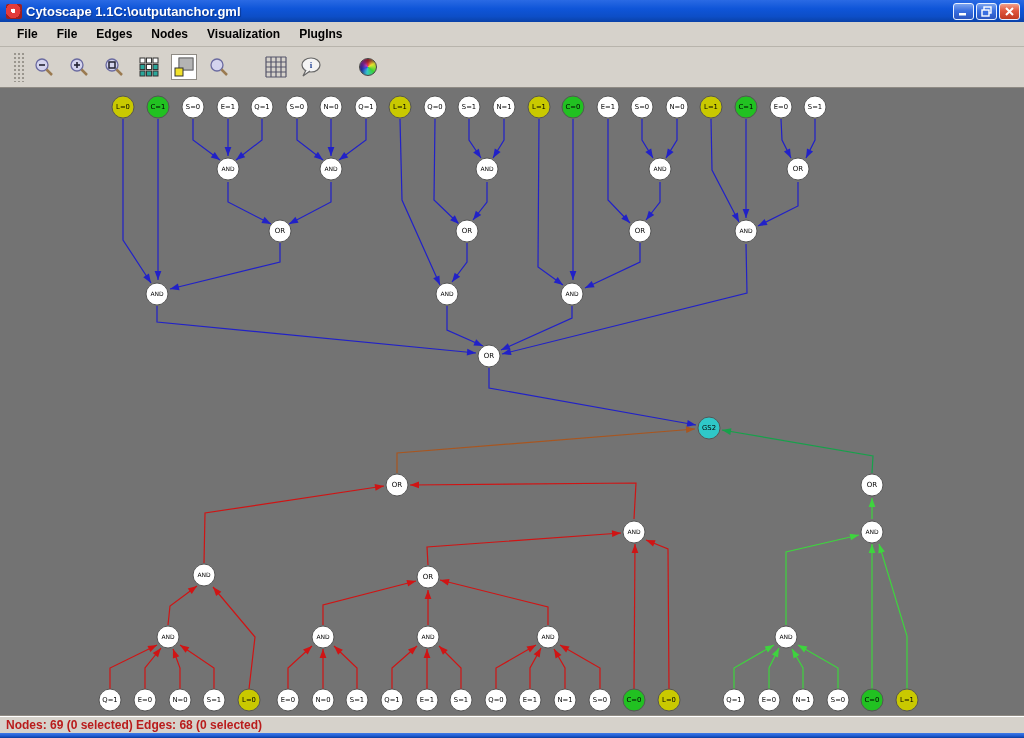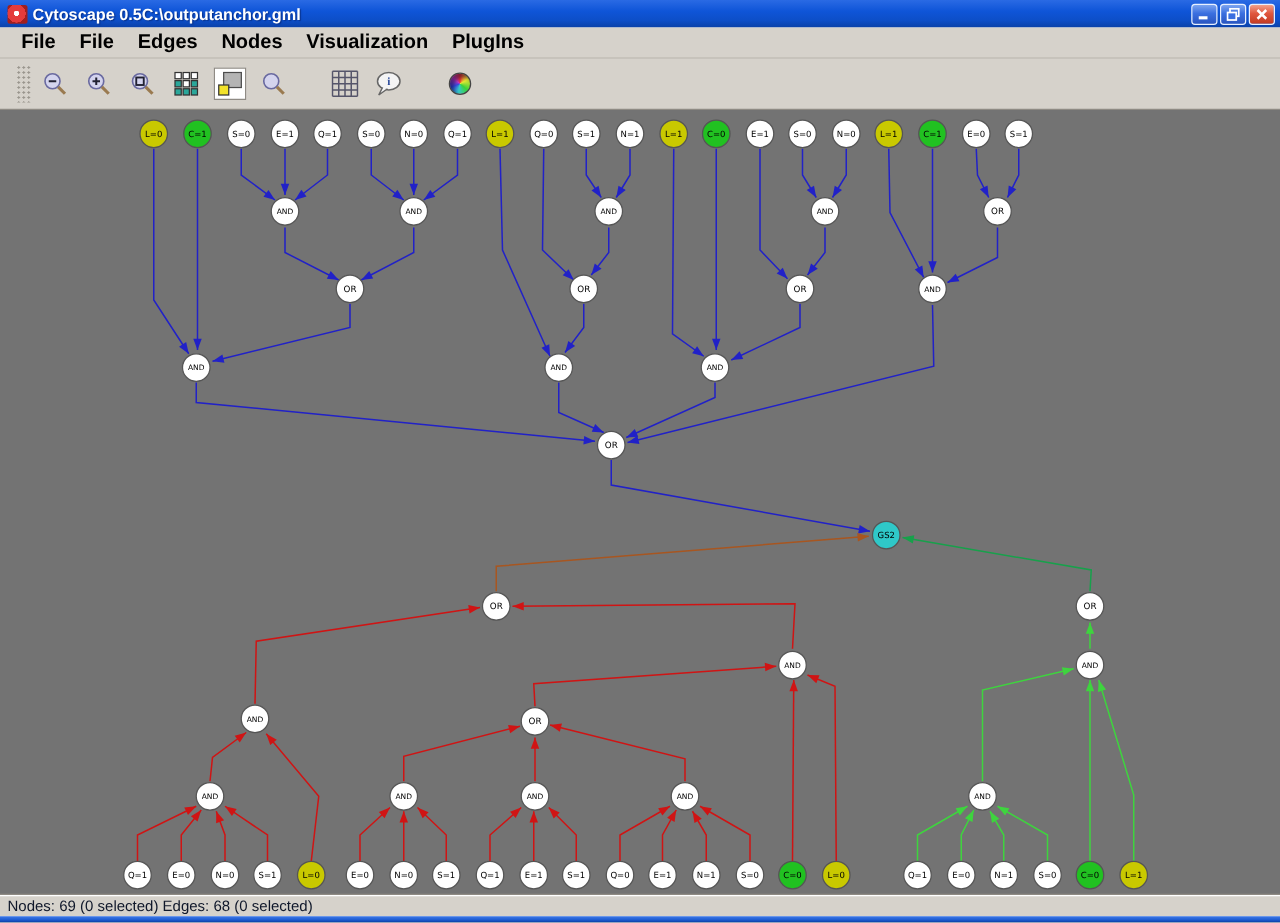--- a/index.html
+++ b/index.html
@@ -17,21 +17,21 @@
   .winbtns { margin-left:auto; display:flex; gap:2px; }
   .winbtn { width:21px; height:17px; border-radius:3px; border:1px solid #e8f0ff;
     background:linear-gradient(180deg,#7ca4ef 0%,#3a6fe0 45%,#2a55c0 100%);
     display:flex; align-items:center; justify-content:center; }
   .winbtn.close { background:linear-gradient(180deg,#f2a08a 0%,#e0573e 45%,#c23a22 100%); }
   .winbtn svg { display:block; }
 
   
   .menubar { position:absolute; top:22px; left:0; width:1024px; height:25px; background:#d6d2cb;
     display:flex; align-items:center; padding-left:8px; border-bottom:1px solid #b8b4ac; }
-  .menu-item { font-size:16px; font-weight:bold; color:#000; padding:3px 10px 3px 9px; }
+  .menu-item { font-size:12px; font-weight:bold; color:#000; padding:3px 10px 3px 9px; }
 
   
   .toolbar { position:absolute; top:47px; left:0; width:1024px; height:41px; background:#d6d2cb;
     border-bottom:1px solid #8f8b84; display:flex; align-items:center; }
   .grip { width:12px; height:30px; margin-left:13px; margin-right:6px;
     background-image:radial-gradient(#9a968e 34%, transparent 36%); background-size:4px 4px; }
   .tbtn { width:26px; height:26px; margin-right:9px; display:flex; align-items:center; justify-content:center; background:transparent; border:none; }
   .tbtn.selected { background:#ffffff; border:1px solid #8f8b84; }
   .tbtn.gap { margin-left:22px; }
   .wheel { width:18px; height:18px; border-radius:50%;
@@ -43,32 +43,32 @@
   .combo-arrow { margin-left:auto; width:0; height:0; border-left:6px solid transparent; border-right:6px solid transparent; border-top:7px solid #111; }
 
   
   .canvas { position:absolute; top:88px; left:0; width:1024px; height:628px; background:#737373; }
   .canvas svg { display:block; }
   .canvas text { font-family:"DejaVu Sans", sans-serif; fill:#000; text-anchor:middle; pointer-events:none; }
 
   
   .statusbar { position:absolute; top:716px; left:0; width:1024px; height:17px; background:#d6d2cb;
     border-top:1px solid #ffffff; box-shadow:0 -1px 0 #8f8b84; display:flex; align-items:center; padding-left:6px; }
-  .status-text { font-size:12px; font-weight:normal; color:#0f172a; }
+  .status-text { font-size:12px; font-weight:bold; color:#b91c1c; }
   .bottom-border { position:absolute; top:733px; left:0; width:1024px; height:5px;
     background:linear-gradient(180deg,#3f7ae8 0%,#1c5ad0 60%,#0a3c9c 100%); }
 </style>
 </head>
 <body>
 
 <div class="window">
 
   <div class="titlebar">
     <div class="app-icon"></div>
-    <span class="title-text">Cytoscape 0.5</span>
+    <span class="title-text">Cytoscape 1.1</span>
     <span class="title-text title-file">C:\outputanchor.gml</span>
     <div class="winbtns">
       <div class="winbtn">
         <svg width="11" height="11" viewBox="0 0 11 11">
             <rect x="1" y="7" width="7" height="2.5" fill="#fff"></rect>
           </svg>
       </div>
       <div class="winbtn">
         <svg width="11" height="11" viewBox="0 0 11 11">
             <rect x="3" y="1" width="7" height="6" fill="none" stroke="#fff" stroke-width="1.4"></rect>

